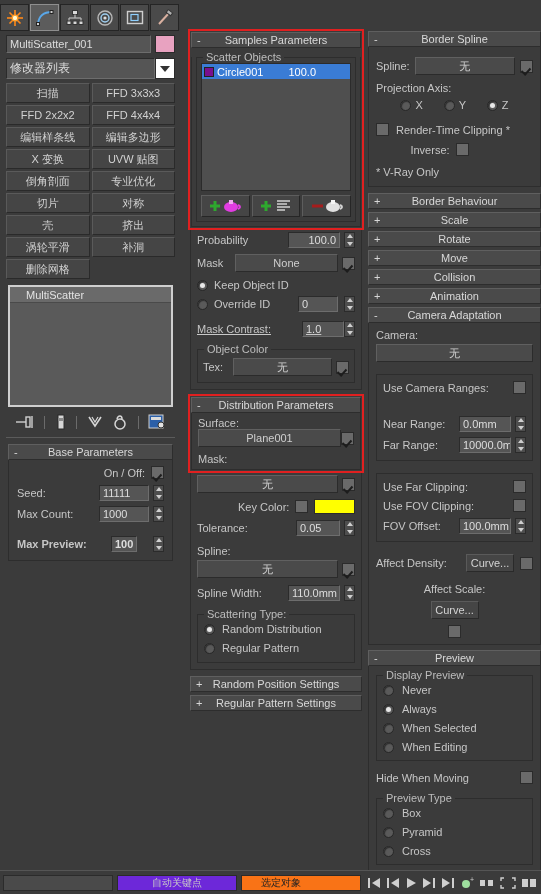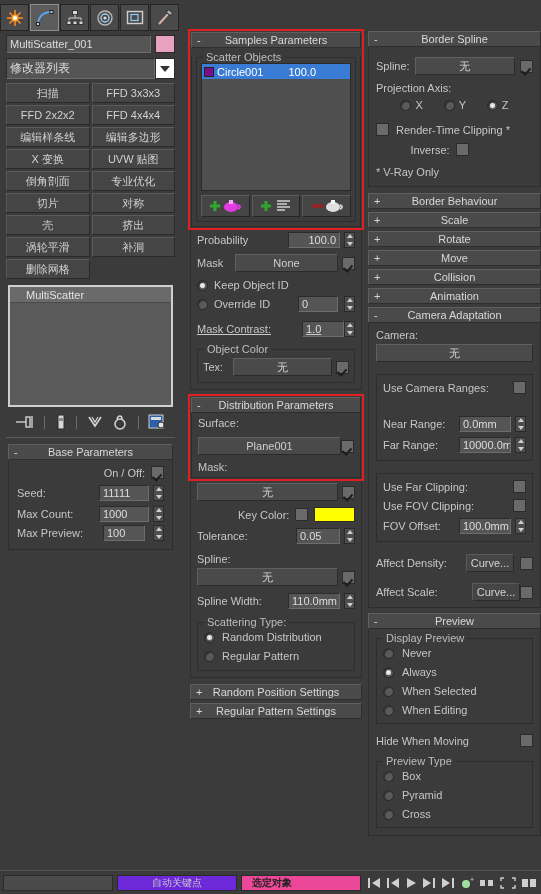--- a/index.html
+++ b/index.html
@@ -321,21 +321,21 @@
             </span>
         </div>
         <div class="row" style="margin-top:5px;gap:4px;">
           <span class="lbl" style="width:78px;">Max Count:</span>
           <span class="field" style="flex:1;">1000</span>
           <span class="spin">
               <i class="up"></i>
               <i class="dn"></i>
             </span>
         </div>
-        <div class="row" style="margin-top:3px;gap:8px;">
+        <div class="row" style="margin-top:14px;gap:16px;font-weight:bold;">
           <span class="lbl" style="width:78px;">Max Preview:</span>
           <span class="field" style="flex:1;">100</span>
           <span class="spin">
               <i class="up"></i>
               <i class="dn"></i>
             </span>
         </div>
       </div>
     </div>
   </div>
@@ -441,21 +441,21 @@
       </div>
     </div>
 
     <div class="hl" style="padding:1px;margin-top:6px;">
       <div class="rollout-head">
         <span class="pm">-</span>
         <span>Distribution Parameters</span>
       </div>
       <div class="rollout-body" style="padding:4px 6px 4px 6px;">
         <div class="lbl">Surface:</div>
-        <div class="row" style="margin-top:8px;">
+        <div class="row" style="margin-top:0;">
           <span class="pickbtn" style="flex:1;">Plane001</span>
           <span class="chk on"></span>
         </div>
         <div class="lbl" style="margin-top:6px;">Mask:</div>
       </div>
     </div>
 
     <div style="border:1px solid #2d2d2d;border-top:none;padding:4px 6px 6px 6px;">
       <div class="row" style="gap:4px;">
         <span class="pickbtn" style="flex:1;">无</span>
@@ -641,21 +641,21 @@
                 <i class="dn"></i>
               </span>
           </div>
         </div>
 
         <div class="row" style="margin-top:12px;gap:6px;">
           <span class="lbl" style="flex:1;">Affect Density:</span>
           <span class="btn" style="width:48px;height:18px;">Curve...</span>
           <span class="chk off"></span>
         </div>
-        <div class="row" style="margin-top:11px;gap:0;">
+        <div class="row" style="margin-top:11px;gap:6px;flex-direction:column;">
           <span class="lbl" style="flex:1;">Affect Scale:</span>
           <span class="btn" style="width:48px;height:18px;">Curve...</span>
           <span class="chk off"></span>
         </div>
       </div>
     </div>
 
     <div style="margin-top:5px;">
       <div class="rollout-head">
         <span class="pm">-</span>
@@ -702,21 +702,21 @@
             <span class="lbl">Cross</span>
           </div>
         </div>
       </div>
     </div>
   </div>
 
   <div class="bottombar">
     <div style="width:110px;height:16px;background:#4a4a4a;border:1px solid #2b2b2b;margin-left:3px;"></div>
     <div style="width:120px;height:16px;background:#6d28d9;border:1px solid #2b2b2b;margin-left:4px;display:flex;align-items:center;justify-content:center;font-size:10px;">自动关键点</div>
-    <div style="width:120px;height:16px;margin-left:4px;background:#ec4899;border:1px solid #2b2b2b;color:#222;display:flex;align-items:center;padding-left:10px;font-size:10px;font-weight:bold;">选定对象</div>
+    <div style="width:120px;height:16px;margin-left:4px;background:#f97316;border:1px solid #2b2b2b;color:#222;display:flex;align-items:center;padding-left:19px;font-size:10px;">选定对象</div>
     <div style="flex:1;display:flex;align-items:center;justify-content:flex-end;gap:5px;padding-right:4px;">
       <svg width="14" height="12" viewBox="0 0 14 12">
         <rect x="1" y="1" width="2" height="10" fill="#cfcfcf"></rect>
           <path d="M13 1 L5 6 L13 11 Z" fill="#cfcfcf"></path>
       </svg>
       <svg width="14" height="12" viewBox="0 0 14 12">
         <path d="M13 1 L5 6 L13 11 Z" fill="#cfcfcf"></path>
           <rect x="1" y="1" width="2" height="10" fill="#cfcfcf"></rect>
       </svg>
       <svg width="12" height="12" viewBox="0 0 12 12">

